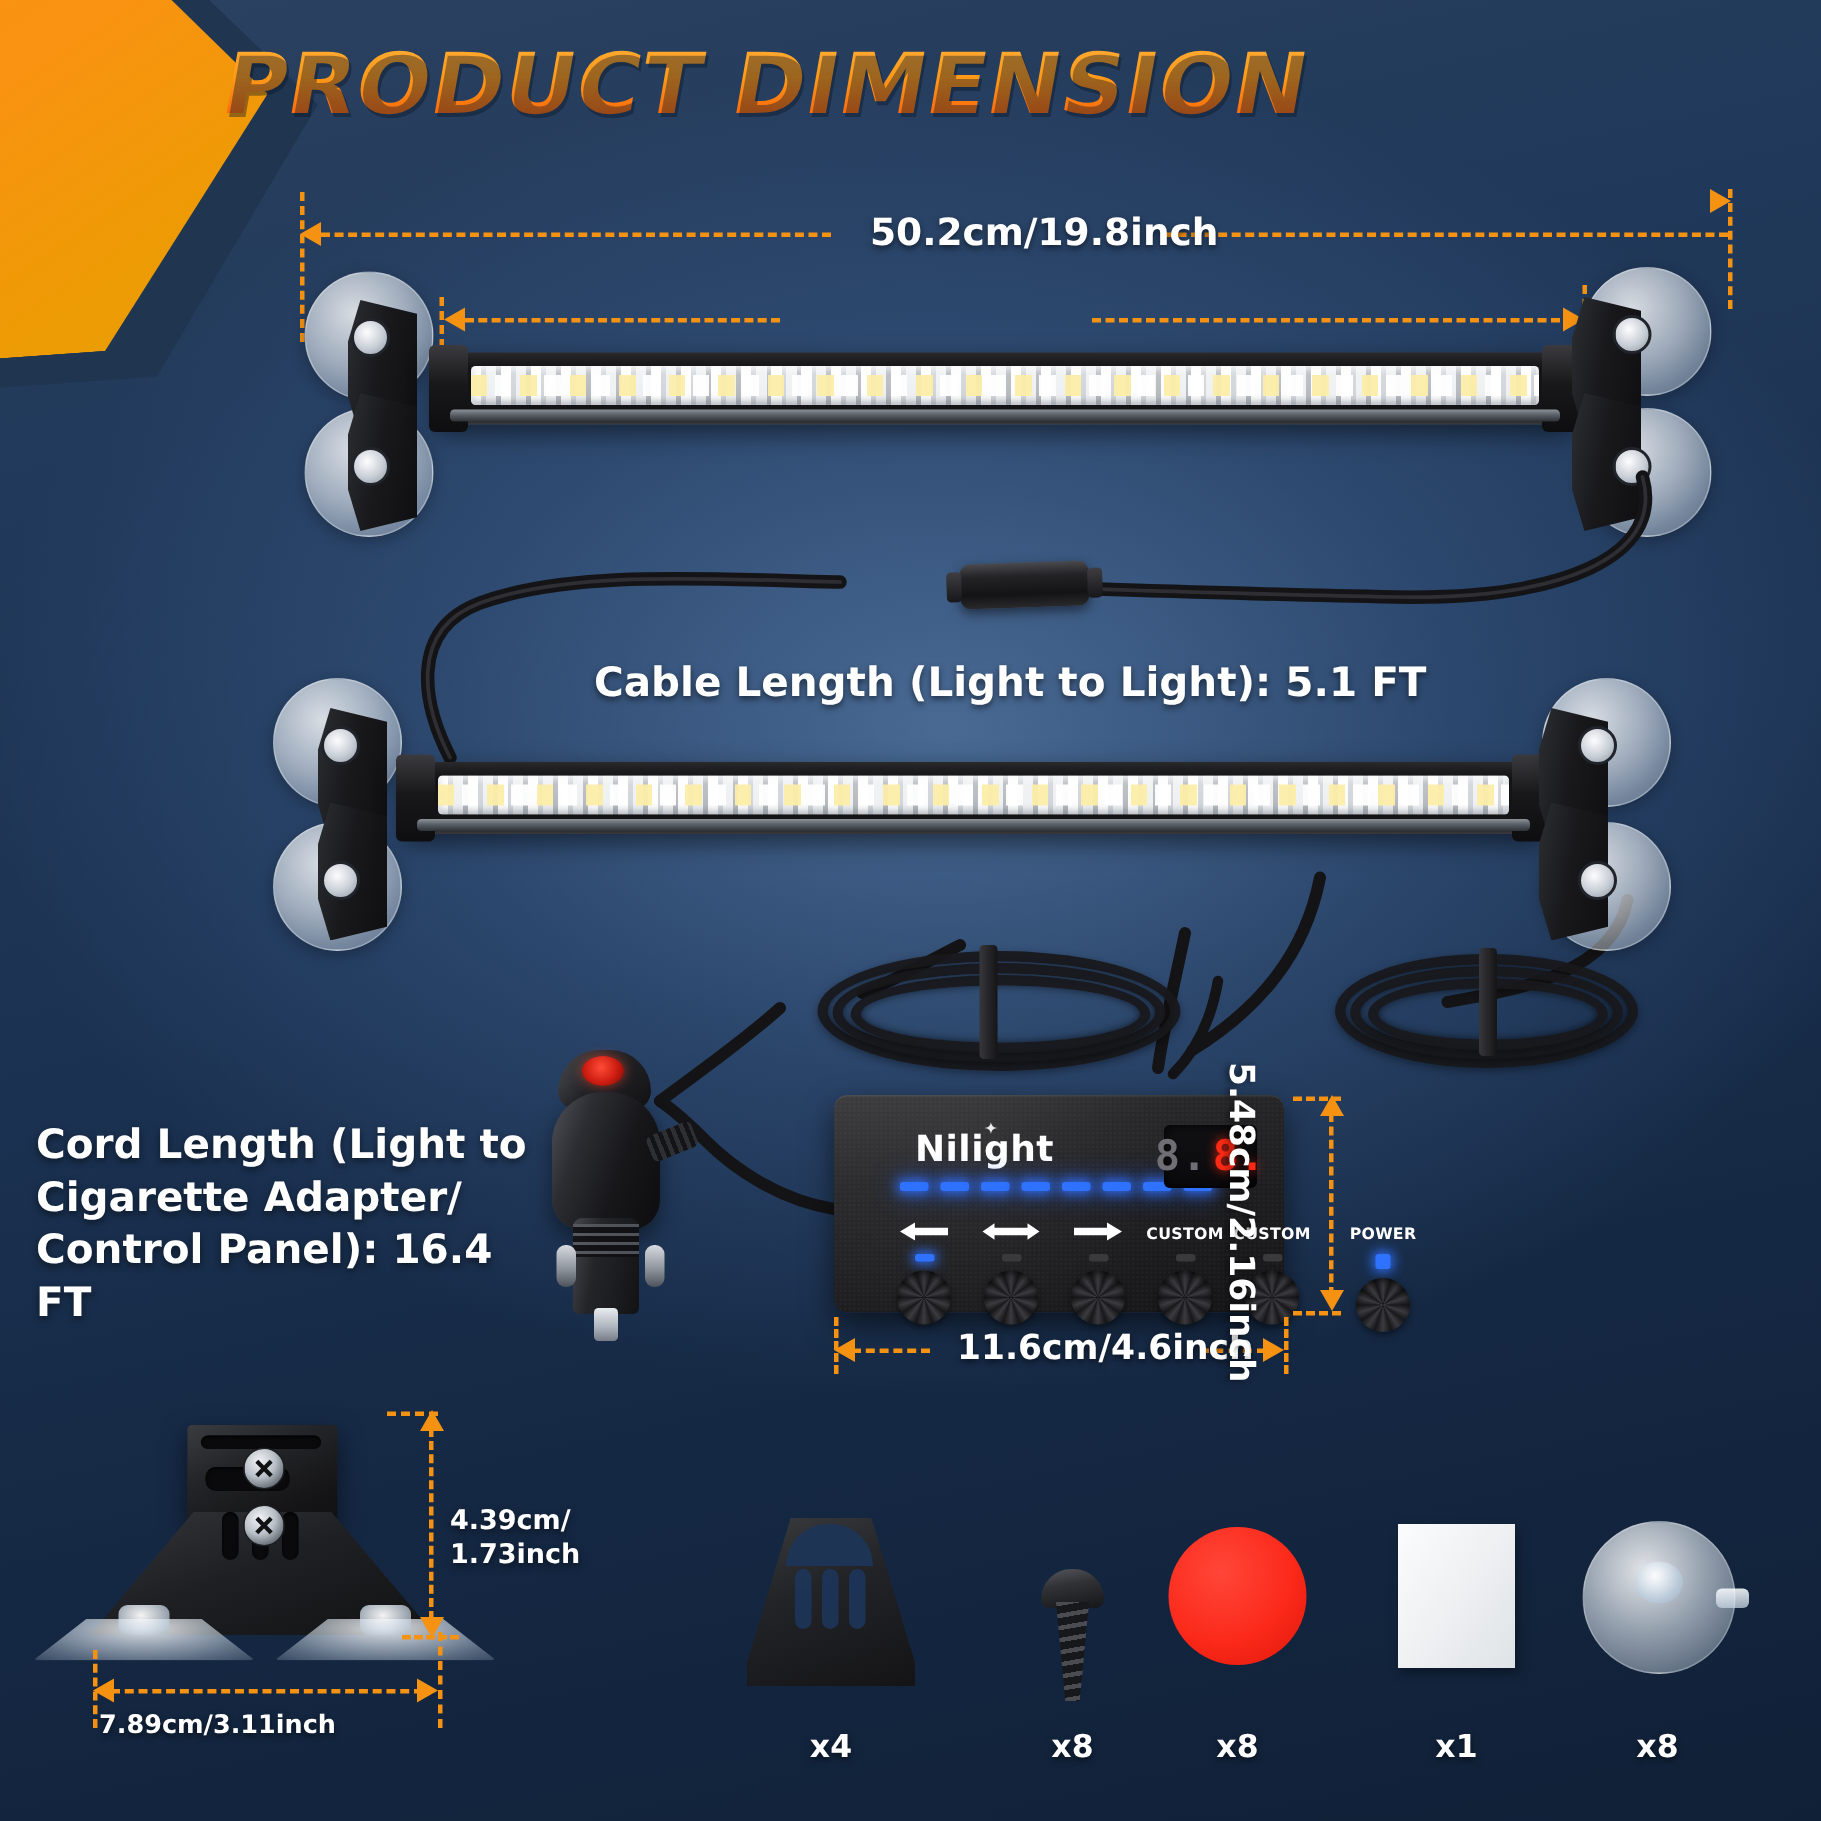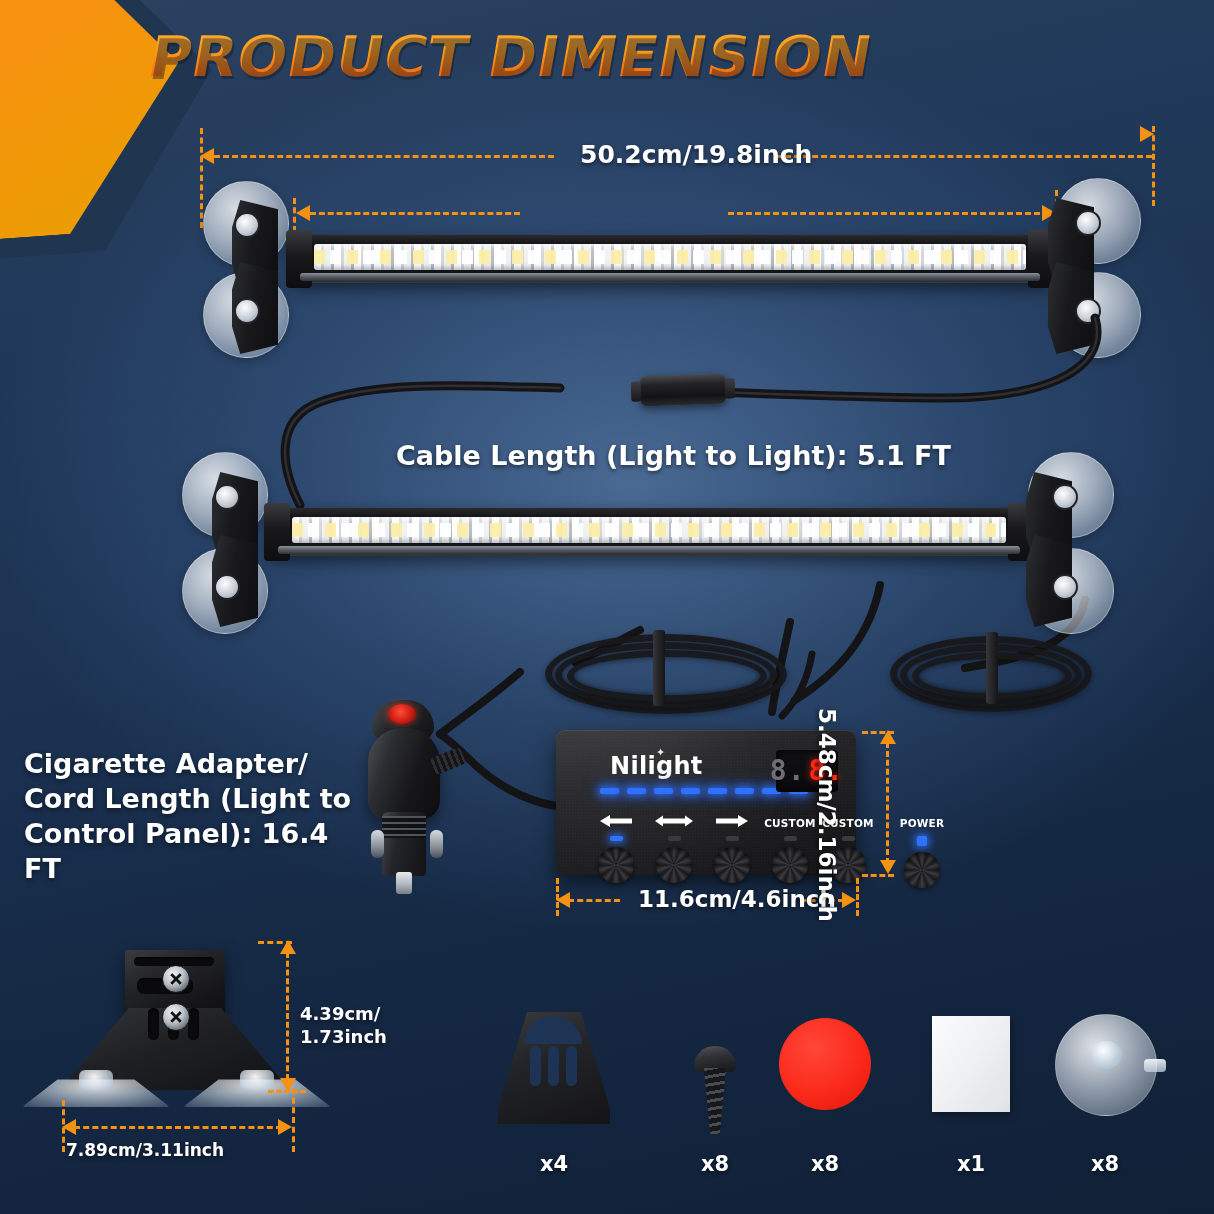--- a/index.html
+++ b/index.html
@@ -423,22 +423,22 @@
     <div class="tie" style="left:108px;top:2px;height:76px;"></div>
   </div>
   <div class="coil" style="left:890px;top:632px;width:190px;height:76px;">
     <div class="loop" style="left:0;top:4px;width:188px;height:62px;"></div>
     <div class="loop" style="left:10px;top:12px;width:168px;height:48px;"></div>
     <div class="loop" style="left:22px;top:20px;width:146px;height:34px;"></div>
     <div class="tie" style="left:96px;top:0px;height:72px;"></div>
   </div>
 
   <div class="bodytext" style="left:24px;top:746px;font-size:27px;width:340px;">
+    <div>Cord Length (Light to</div>
     <div>Cigarette Adapter/</div>
-    <div>Cord Length (Light to</div>
     <div>Control Panel): 16.4 FT</div>
   </div>
 
   <div class="cig" style="left:358px;top:700px;width:120px;height:200px;">
     <div class="cig-head"></div>
     <div class="cig-led"></div>
     <div class="cig-body"></div>
     <div class="cig-strain"></div>
     <div class="cig-barrel"></div>
     <div class="cig-rings"></div>

